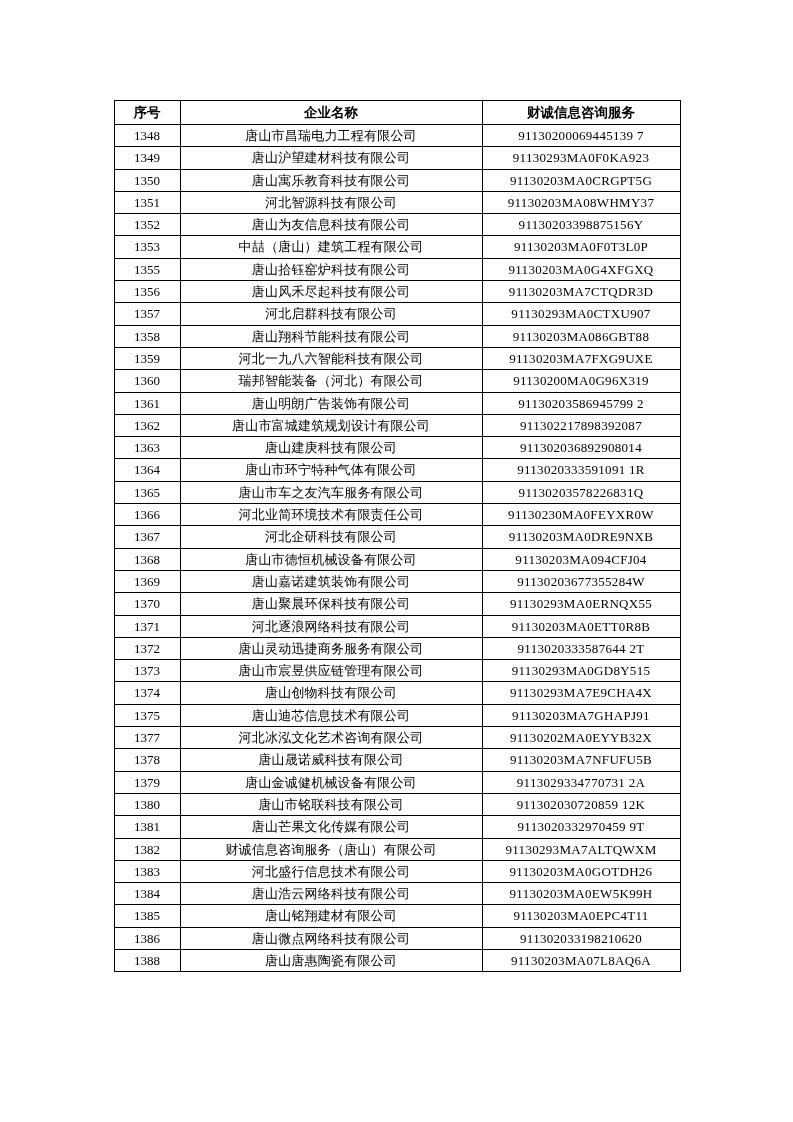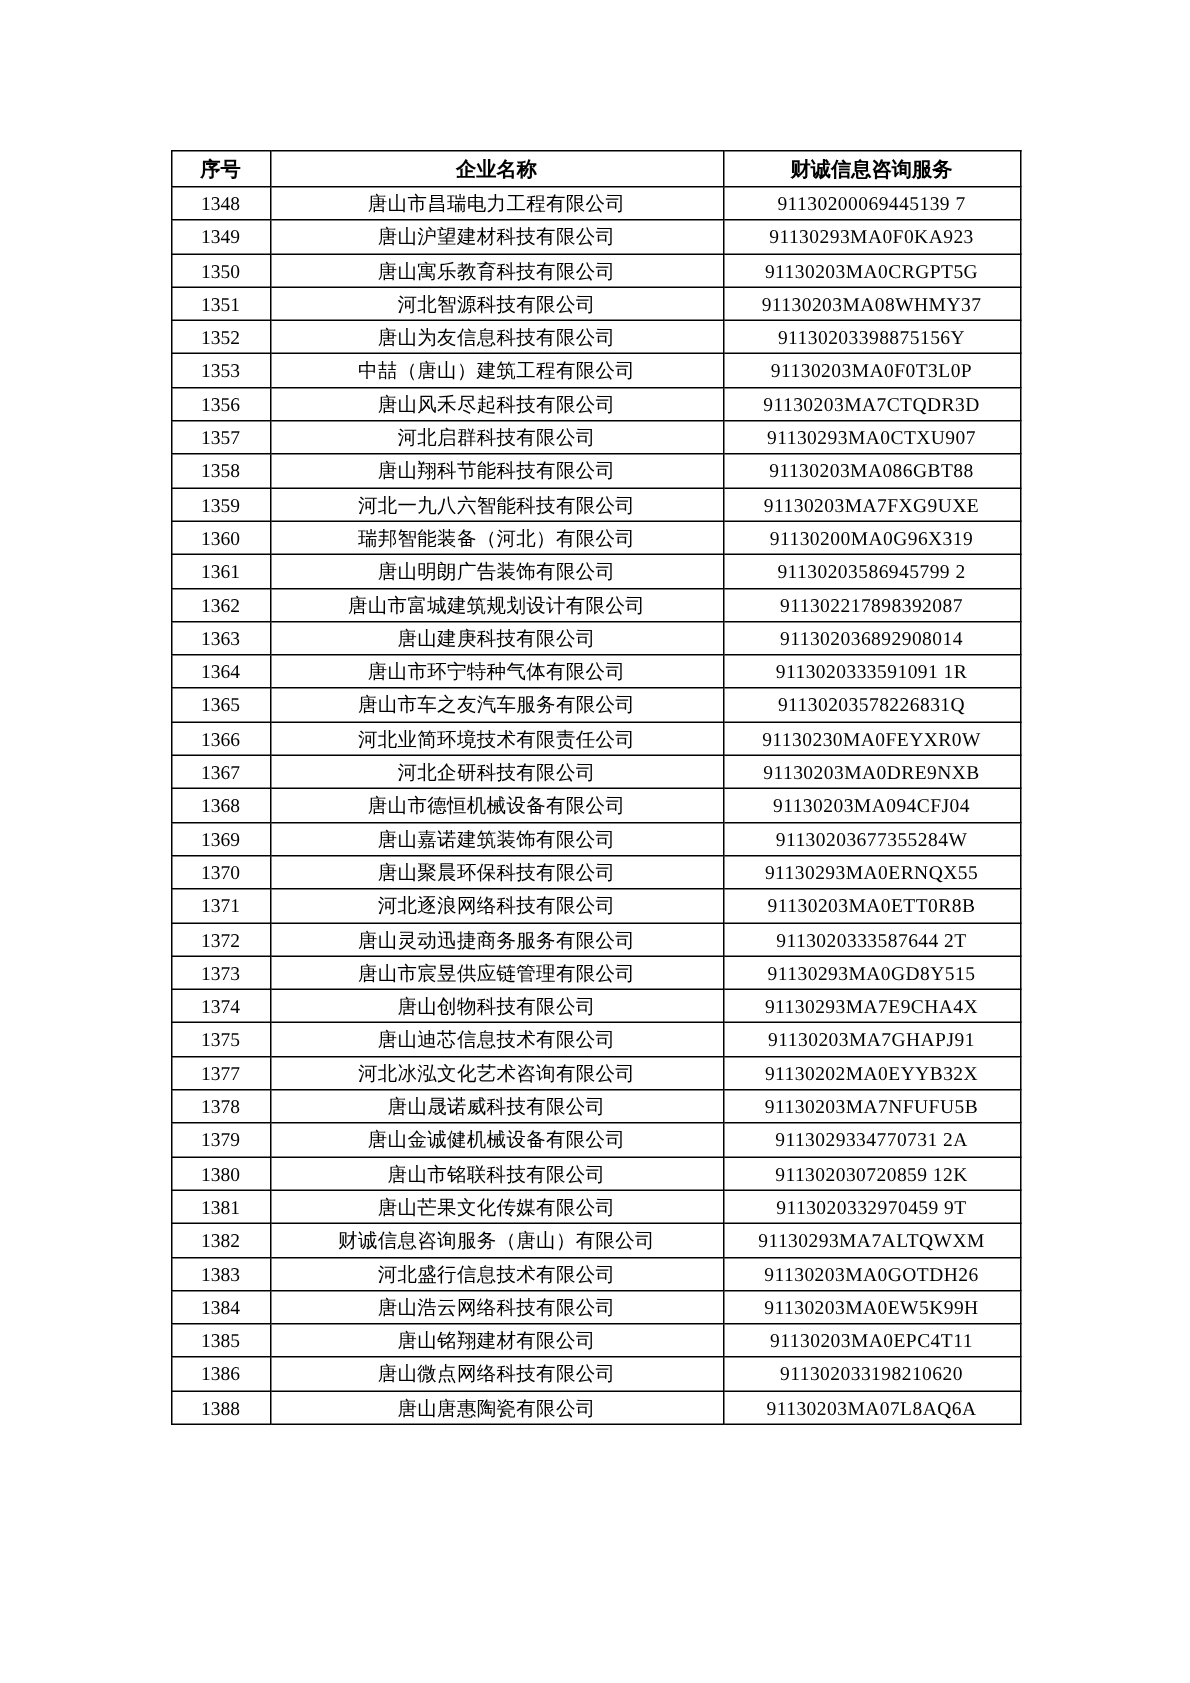--- a/index.html
+++ b/index.html
@@ -110,20 +110,25 @@
             <td class="idx">1352</td>
             <td class="name">唐山为友信息科技有限公司</td>
             <td class="code">91130203398875156Y</td>
           </tr>
           <tr>
             <td class="idx">1353</td>
             <td class="name">中喆（唐山）建筑工程有限公司</td>
             <td class="code">91130203MA0F0T3L0P</td>
           </tr>
           <tr>
+            <td class="idx">1355</td>
+            <td class="name">唐山拾钰窑炉科技有限公司</td>
+            <td class="code">91130203MA0G4XFGXQ</td>
+          </tr>
+          <tr>
             <td class="idx">1356</td>
             <td class="name">唐山风禾尽起科技有限公司</td>
             <td class="code">91130203MA7CTQDR3D</td>
           </tr>
           <tr>
             <td class="idx">1357</td>
             <td class="name">河北启群科技有限公司</td>
             <td class="code">91130293MA0CTXU907</td>
           </tr>
           <tr>

